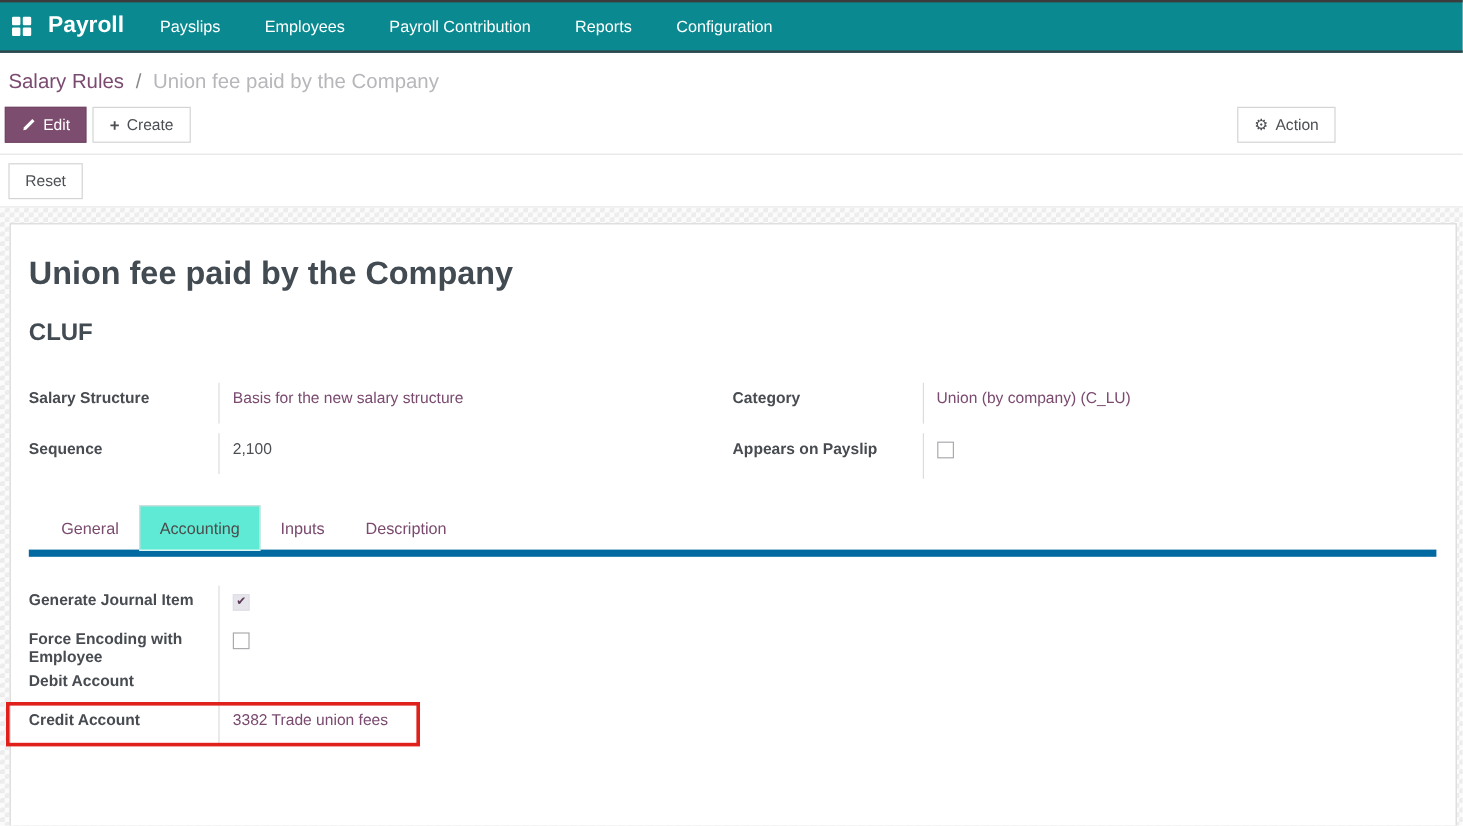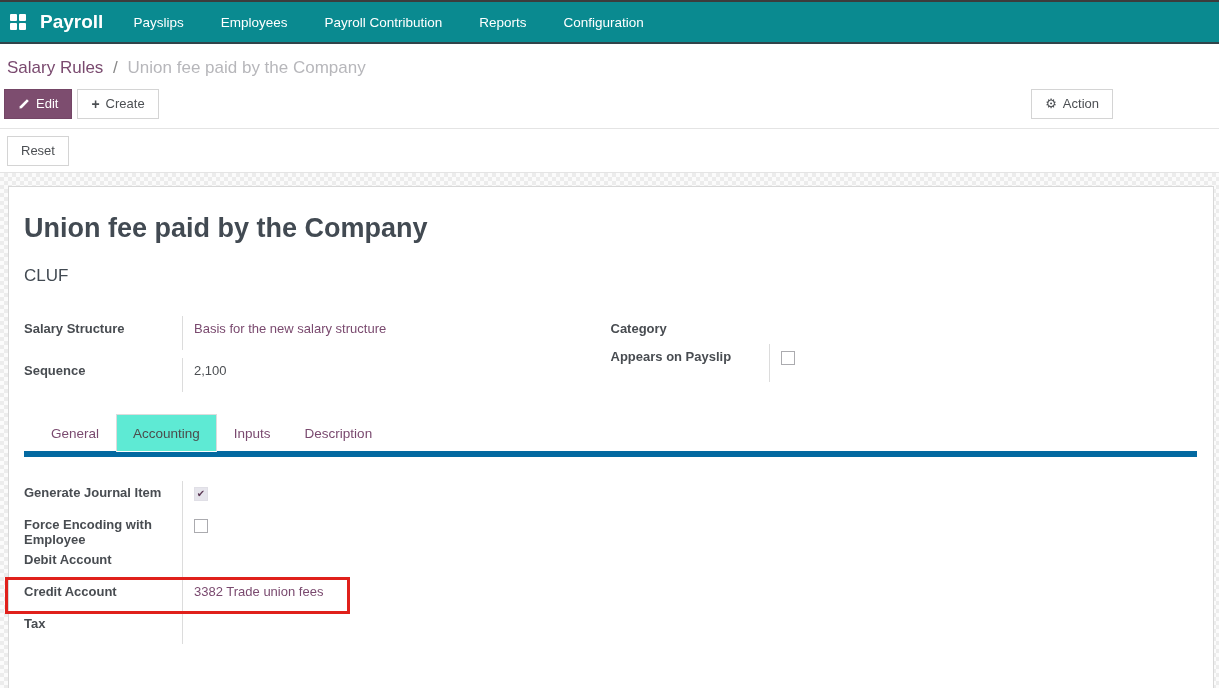--- a/index.html
+++ b/index.html
@@ -51,21 +51,21 @@
     background-image:
       linear-gradient(45deg,#ececec 25%,transparent 25%,transparent 75%,#ececec 75%),
       linear-gradient(45deg,#ececec 25%,transparent 25%,transparent 75%,#ececec 75%);
     background-size:8px 8px; background-position:0 0,4px 4px;
   }
   .sheet {
     background:#fff; border:1px solid #d8d8d8; height:100%;
     padding:26px 16px 20px 15px;
   }
   .sheet-title { font-size:27px; font-weight:bold; color:#424a52; margin:0 0 22px 0; }
-  .sheet-code { font-size:17px; font-weight:normal; color:#424a52; margin:0 0 30px 0; }
+  .sheet-code { font-size:20px; font-weight:bold; color:#424a52; margin:0 0 30px 0; }
 
   .fields-grid { display:flex; }
   .fields-col { width:50%; }
   .field-row { display:flex; margin-bottom:8px; }
   .field-label { width:158px; font-weight:bold; color:#484c51; padding-top:5px; flex:none; }
   .field-value { flex:1; border-left:1px solid #dcdcdc; padding:5px 0 14px 11px; color:#4c4f53; }
   .link-value { color:#7A4A6F; cursor:pointer; }
 
   
   .checkbox {
@@ -154,20 +154,21 @@
           <span class="field-value"><span class="link-value">Basis for the new salary structure</span></span>
         </div>
         <div class="field-row">
           <span class="field-label">Sequence</span>
           <span class="field-value">2,100</span>
         </div>
       </div>
       <div class="fields-col">
         <div class="field-row">
           <span class="field-label">Category</span>
+          <span class="field-value"><span class="link-value">Union (by company) (C_LU)</span></span>
         </div>
         <div class="field-row">
           <span class="field-label">Appears on Payslip</span>
           <span class="field-value"><span class="checkbox"></span></span>
         </div>
       </div>
     </div>
 
     <div class="tabs-bar">
       <span class="tab">General</span>
@@ -187,19 +188,15 @@
       </div>
       <div class="tc-row">
         <span class="field-label">Debit Account</span>
         <span class="field-value"></span>
       </div>
       <div class="tc-row">
         <div class="highlight-box"></div>
         <span class="field-label">Credit Account</span>
         <span class="field-value"><span class="link-value">3382 Trade union fees</span></span>
       </div>
-      <div class="tc-row">
-        <span class="field-label">Tax</span>
-        <span class="field-value"></span>
-      </div>
     </div>
   </div>
 </div>
 
 </body></html>

